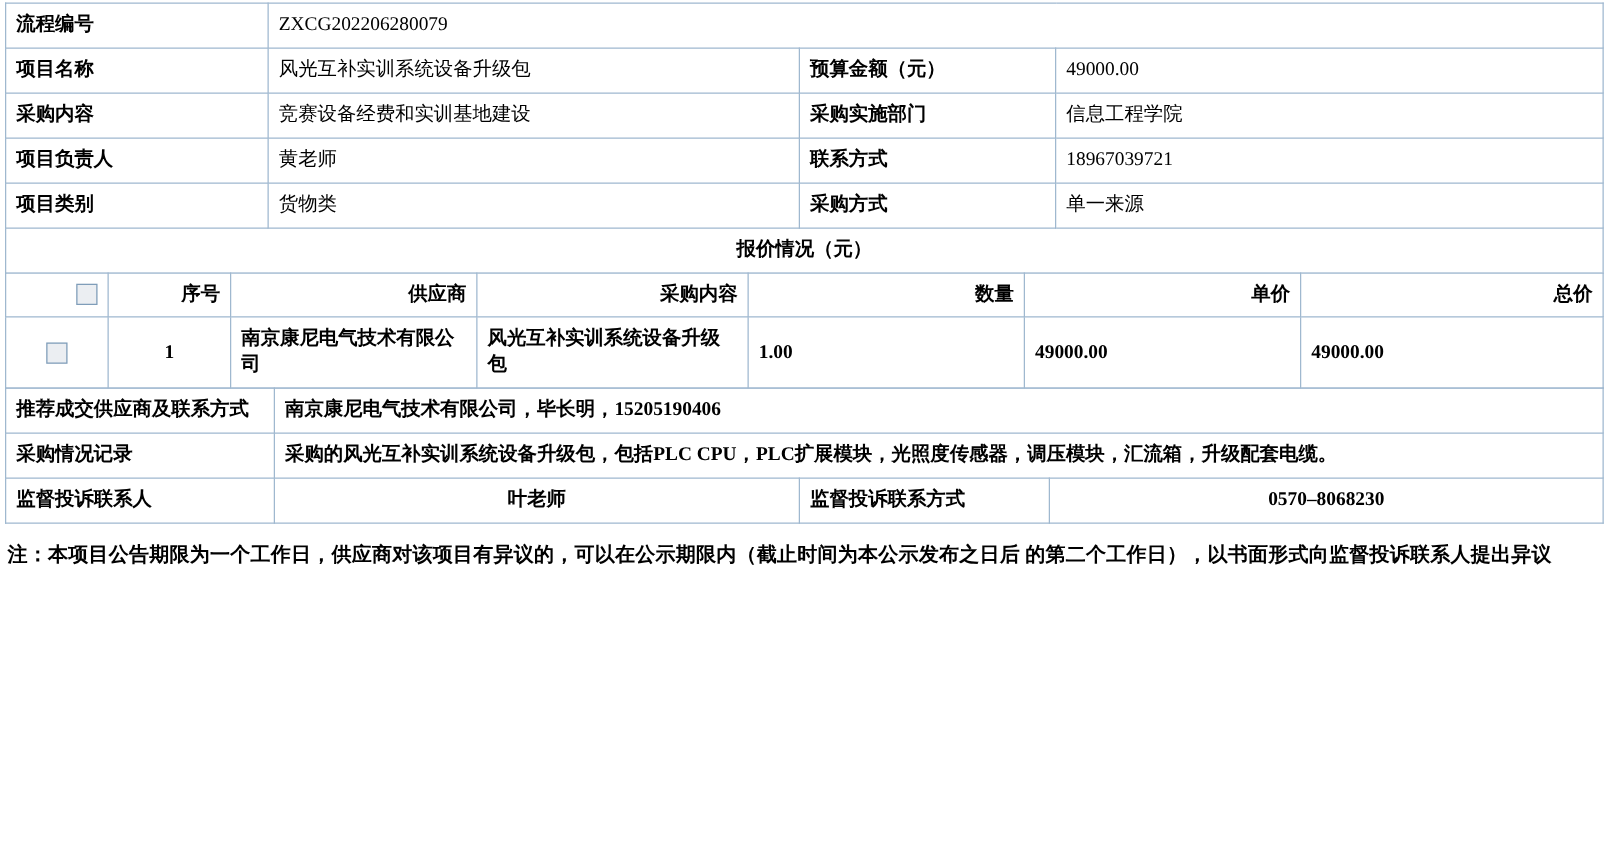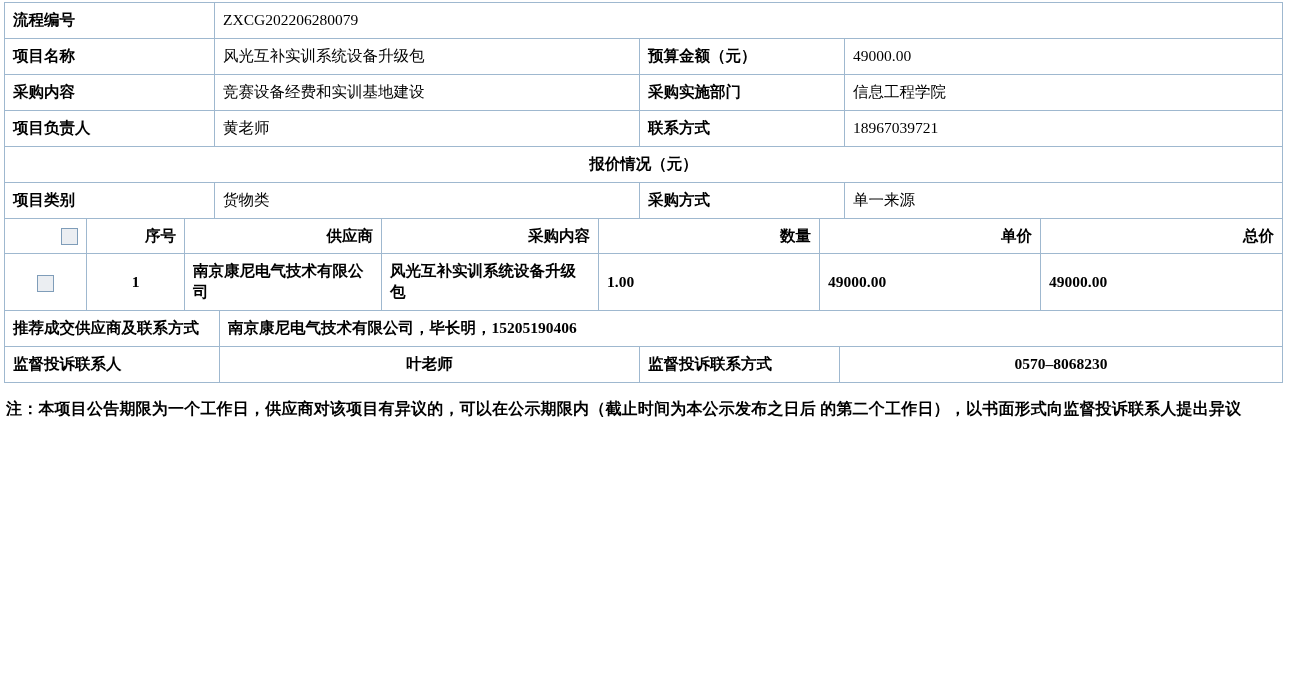--- a/index.html
+++ b/index.html
@@ -113,28 +113,28 @@
       </tr>
 
       <tr>
         <td class="lbl">项目负责人</td>
         <td class="val">黄老师</td>
         <td class="lbl">联系方式</td>
         <td class="val">18967039721</td>
       </tr>
 
       <tr>
-        <td class="section-title" colspan="4">报价情况（元）</td>
-      </tr>
-
-      <tr>
         <td class="lbl">项目类别</td>
         <td class="val">货物类</td>
         <td class="lbl">采购方式</td>
         <td class="val">单一来源</td>
+      </tr>
+
+      <tr>
+        <td class="section-title" colspan="4">报价情况（元）</td>
       </tr>
     </tbody>
   </table>
 
   <table class="doc" style="margin-top:-1px;">
     <colgroup>
       <col style="width:82px">
       <col style="width:98px">
       <col style="width:197px">
       <col style="width:217px">
@@ -174,20 +174,24 @@
       <col style="width:420px">
       <col style="width:200px">
       <col style="width:443px">
     </colgroup>
     <tbody>
       <tr>
         <td class="lbl">推荐成交供应商及联系方式</td>
         <td class="bold" colspan="3">南京康尼电气技术有限公司，毕长明，15205190406</td>
       </tr>
       <tr>
+        <td class="lbl">采购情况记录</td>
+        <td class="bold" colspan="3">采购的风光互补实训系统设备升级包，包括PLC CPU，PLC扩展模块，光照度传感器，调压模块，汇流箱，升级配套电缆。</td>
+      </tr>
+      <tr>
         <td class="lbl">监督投诉联系人</td>
         <td class="bold ctr">叶老师</td>
         <td class="lbl">监督投诉联系方式</td>
         <td class="bold ctr">0570–8068230</td>
       </tr>
     </tbody>
   </table>
 
   <div class="note">注：本项目公告期限为一个工作日，供应商对该项目有异议的，可以在公示期限内（截止时间为本公示发布之日后 的第二个工作日），以书面形式向监督投诉联系人提出异议</div>
 

